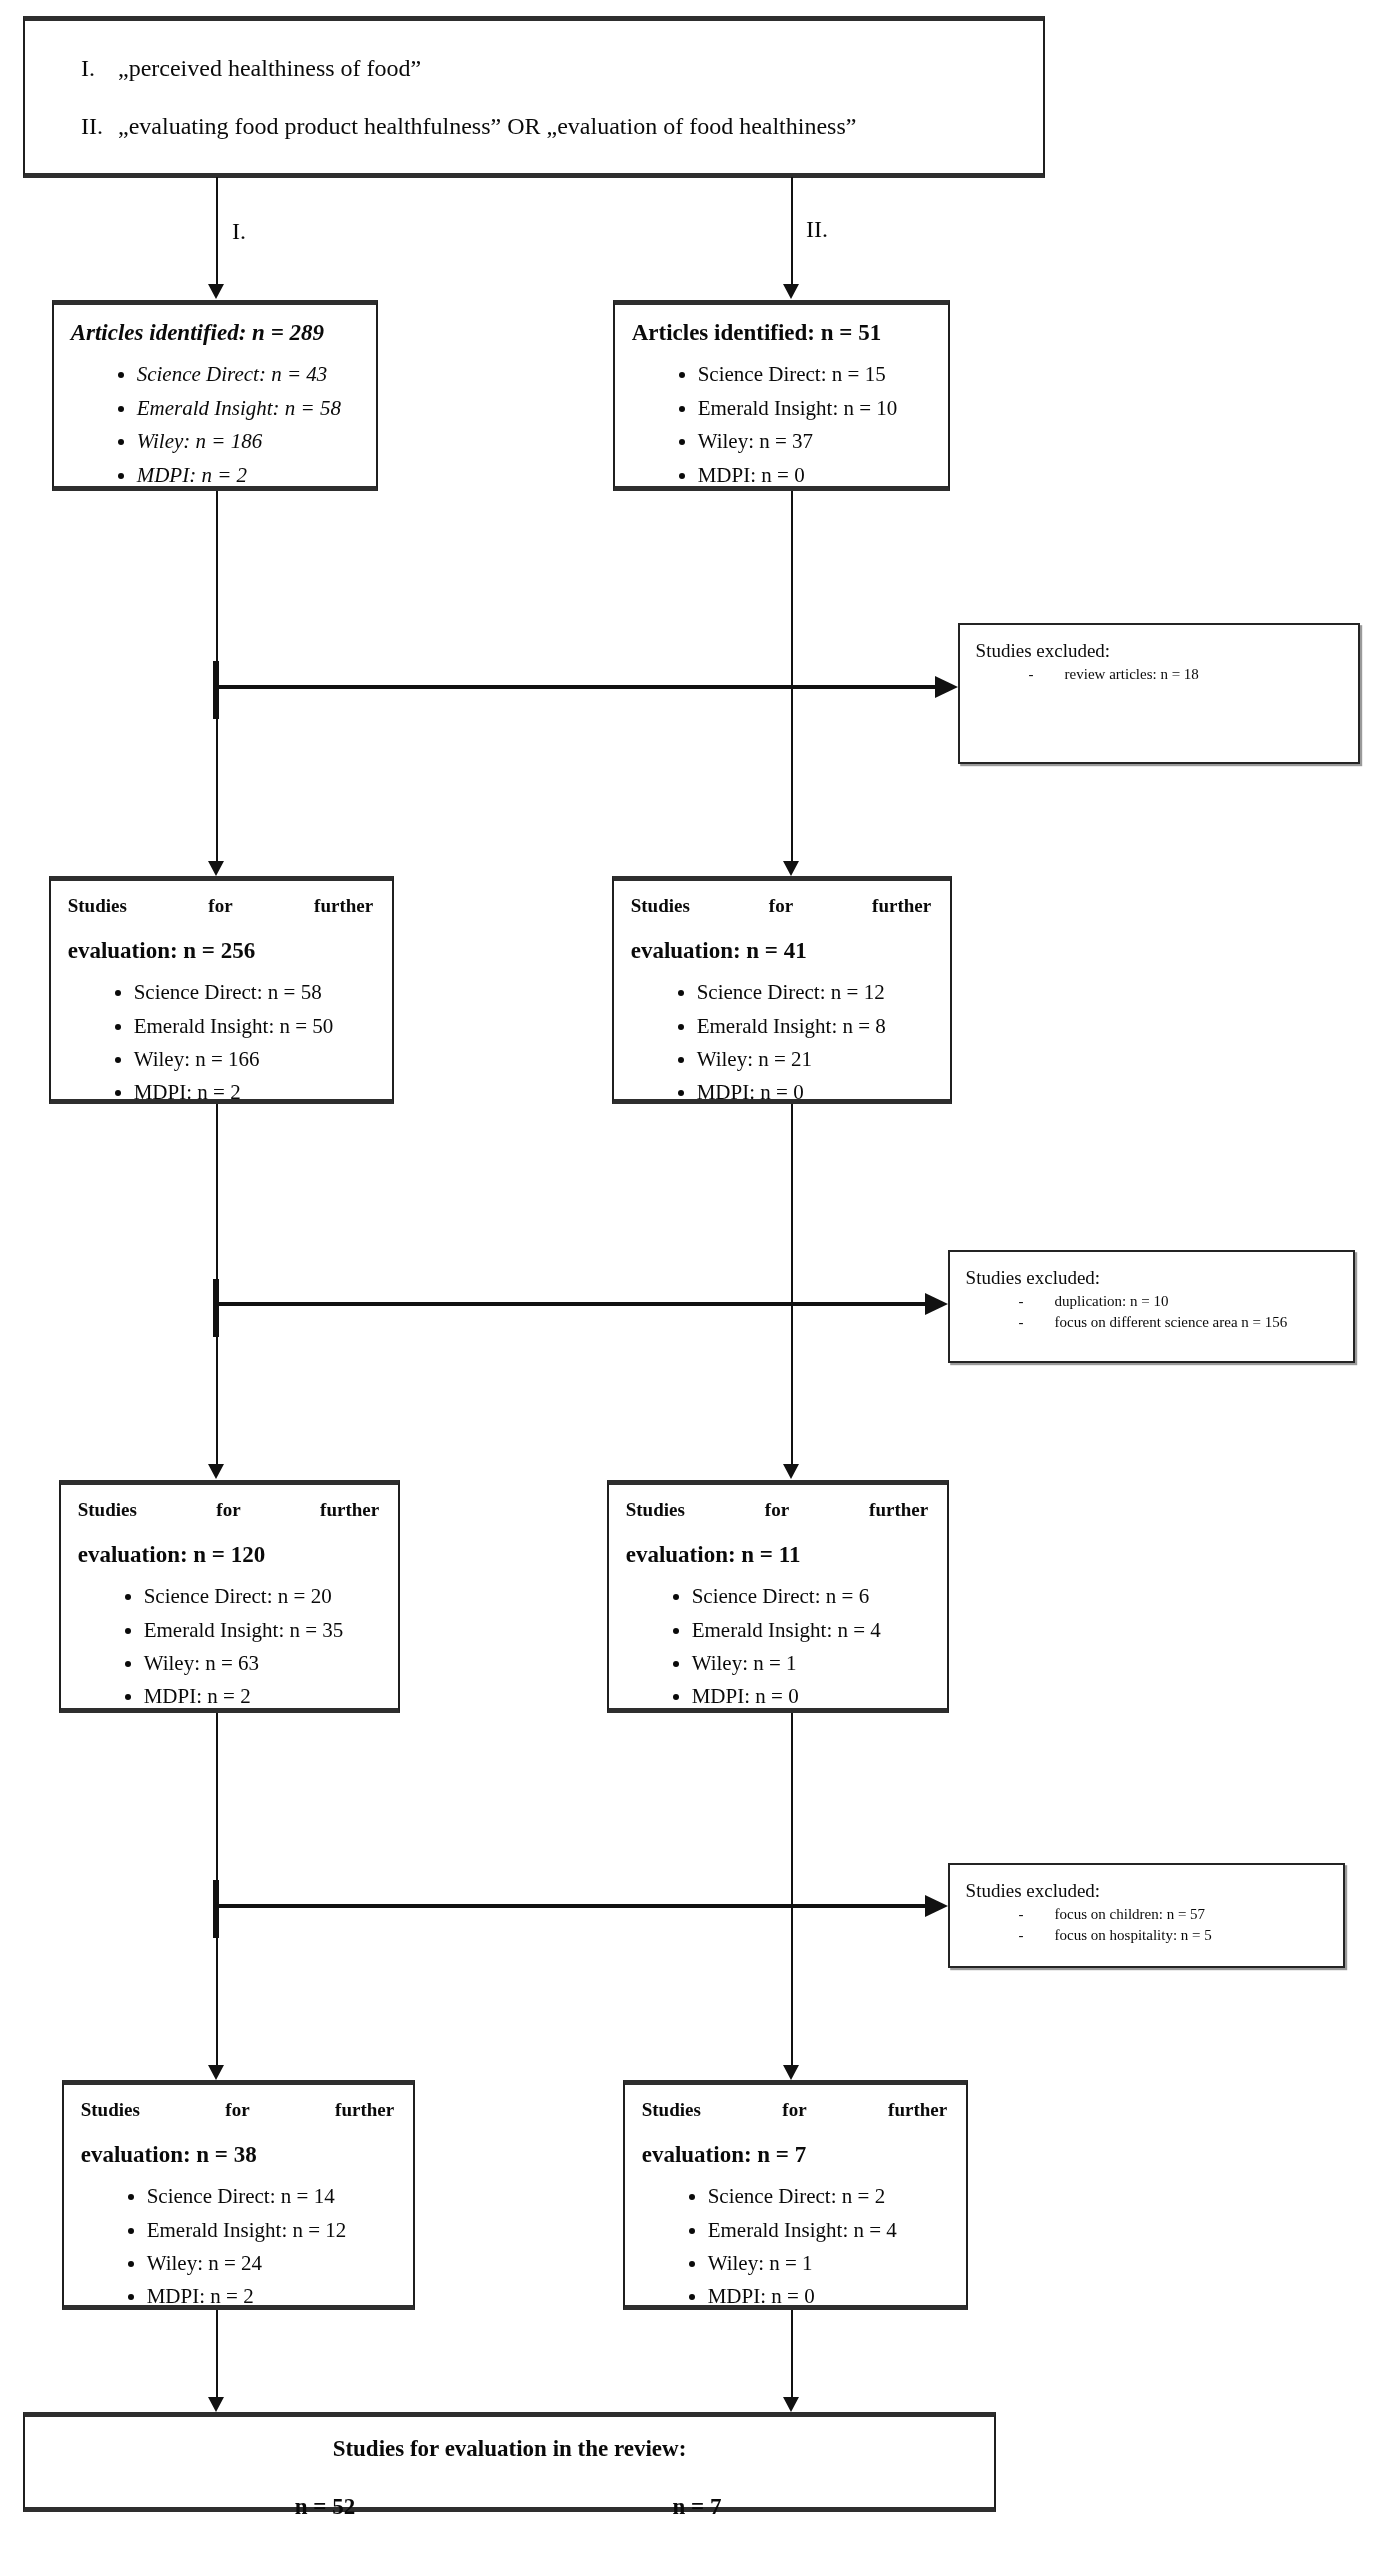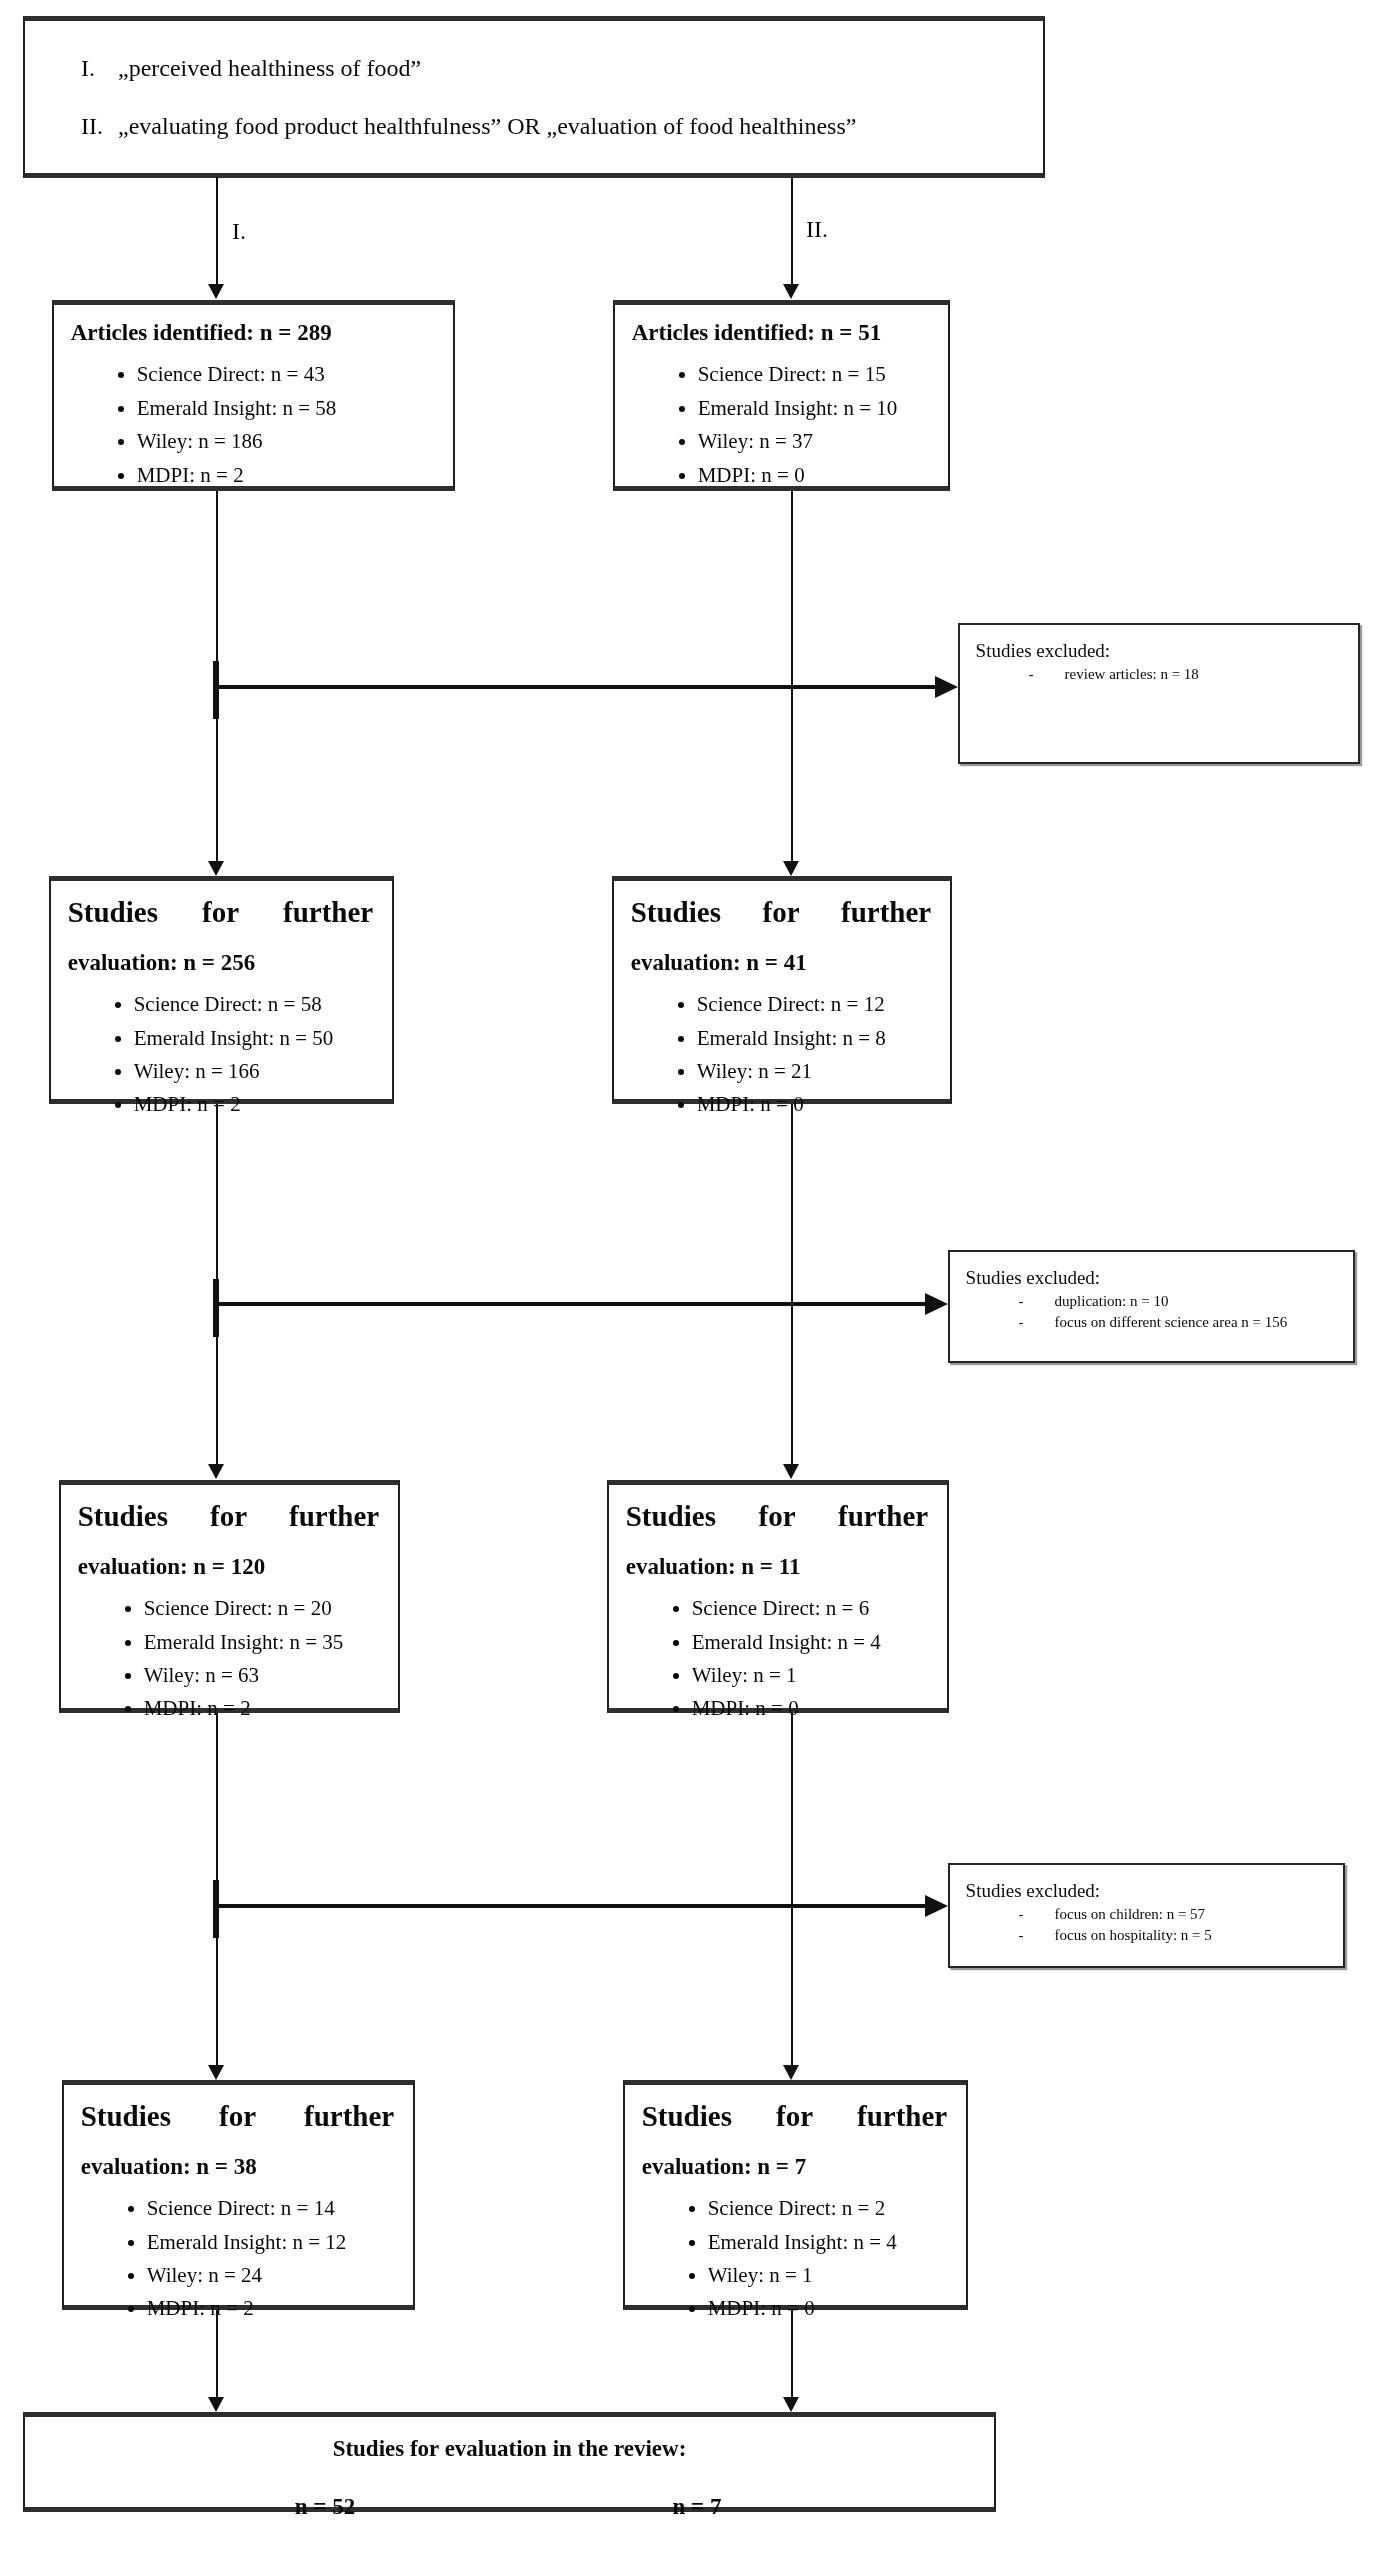--- a/index.html
+++ b/index.html
@@ -43,21 +43,21 @@
   .top-box { padding: 34px 22px 0 56px; }
   .term-row { display: flex; margin-bottom: 31px; font-size: 24px; line-height: 1.15; }
   .term-numeral { width: 37px; flex: 0 0 37px; }
   .term-text { flex: 1; }
 
   
   .stage-box { padding: 14.4px 11px 0 16.7px; }
   .stage-title { font-weight: bold; font-size: 23px; line-height: 1.2; }
   .stage-title-justified {
     display: flex; justify-content: space-between;
-    font-weight: bold; font-size: 29px; line-height: 1.2;
+    font-weight: bold; font-size: 19px; line-height: 1.2;
     padding-right: 7.8px;
   }
   .stage-title2 { font-weight: bold; font-size: 23px; line-height: 1.2; margin-top: 19px; }
   ul.bullets {
     margin: 14.4px 0 0 0;
     padding: 0 0 0 66px;
     list-style: disc outside;
   }
   ul.bullets li {
     font-size: 21px;
@@ -165,21 +165,21 @@
   <div class="arrow-right" style="left:935px; top:676px;"></div>
 
   <div class="jtick" style="left:213px; top:1279px;"></div>
   <div class="hline" style="left:216px; top:1302px; width:710px;"></div>
   <div class="arrow-right" style="left:925px; top:1293px;"></div>
 
   <div class="jtick" style="left:213px; top:1880px;"></div>
   <div class="hline" style="left:216px; top:1904px; width:710px;"></div>
   <div class="arrow-right" style="left:925px; top:1895px;"></div>
 
-  <div class="box stage-box" style="left:52px; top:300px; width:403px; height:191px;">
+  <div class="box stage-box" style="left:52px; top:300px; width:326px; height:191px;font-style:italic;">
     <div class="stage-title">Articles identified: n = 289</div>
     <ul class="bullets">
       <li>Science Direct: n = 43</li>
       <li>Emerald Insight: n = 58</li>
       <li>Wiley: n = 186</li>
       <li>MDPI: n = 2</li>
     </ul>
   </div>
 
   <div class="box stage-box" style="left:613px; top:300px; width:337px; height:191px;">

